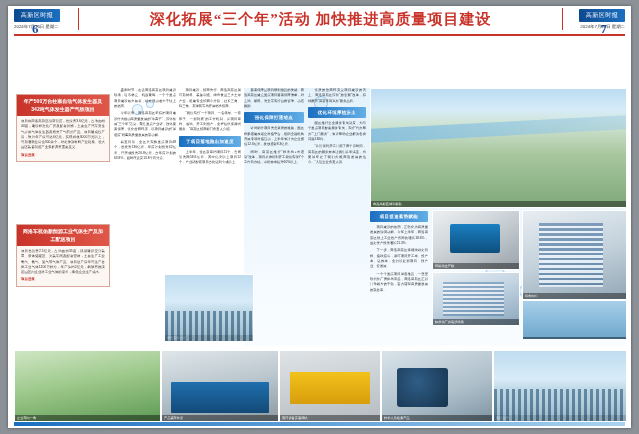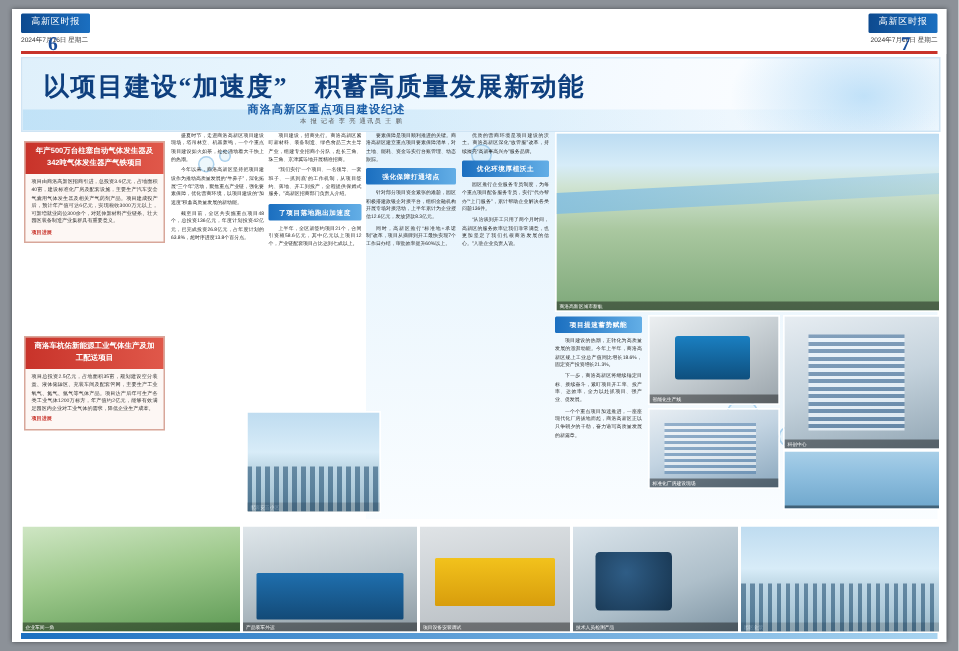--- a/index.html
+++ b/index.html
@@ -218,29 +218,26 @@
 
 <div class="page">
 
   <div class="masthead">
     <div class="logo-box logo-left">高新区时报</div>
     <div class="logo-box logo-right">高新区时报</div>
     <div class="mast-date mast-date-left">2024年7月16日 星期二</div>
     <div class="mast-date mast-date-right">2024年7月16日 星期二</div>
     <div class="pagenum pagenum-left">6</div>
     <div class="pagenum pagenum-right">7</div>
+    <div class="mast-title">
+      <span>深化拓展“三个年”活动  加快推进高质量项目建设</span>
+    </div>
     <div class="mast-rule"></div>
   </div>
 
-  <div class="banner">
-    <div class="banner-deco"></div>
-    <div class="banner-h1">以项目建设“加速度”　积蓄高质量发展新动能</div>
-    <div class="banner-h2">商洛高新区重点项目建设纪述</div>
-    <div class="banner-byline">本 报 记者 李 亮  通讯员 王 鹏</div>
-  </div>
 
   <div class="body-area">
 
     <div class="blue-wash"></div>
     <div class="bubble" style="left:118px;top:16px;width:9px;height:9px;"></div>
     <div class="bubble" style="left:132px;top:12px;width:6px;height:6px;"></div>
     <div class="bubble" style="left:300px;top:8px;width:12px;height:12px;"></div>
     <div class="bubble" style="left:470px;top:178px;width:20px;height:20px;"></div>
     <div class="bubble" style="left:505px;top:196px;width:12px;height:12px;"></div>
 

